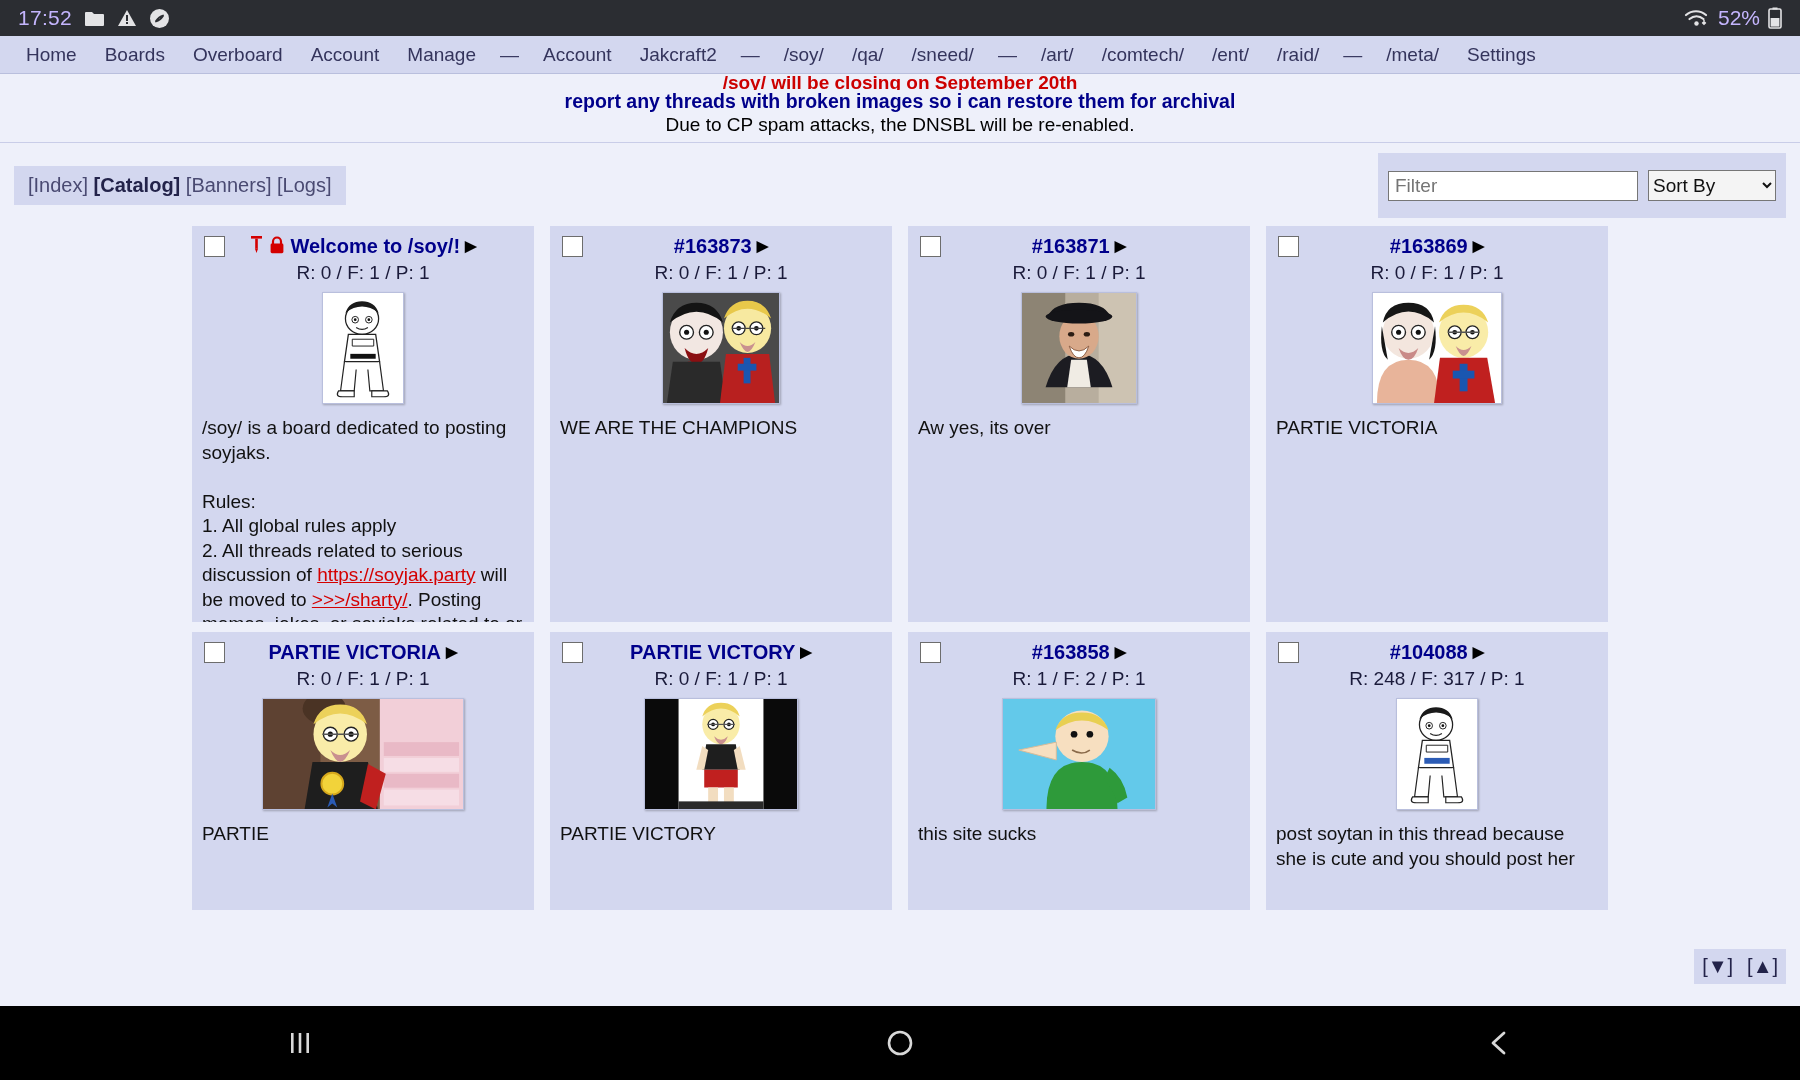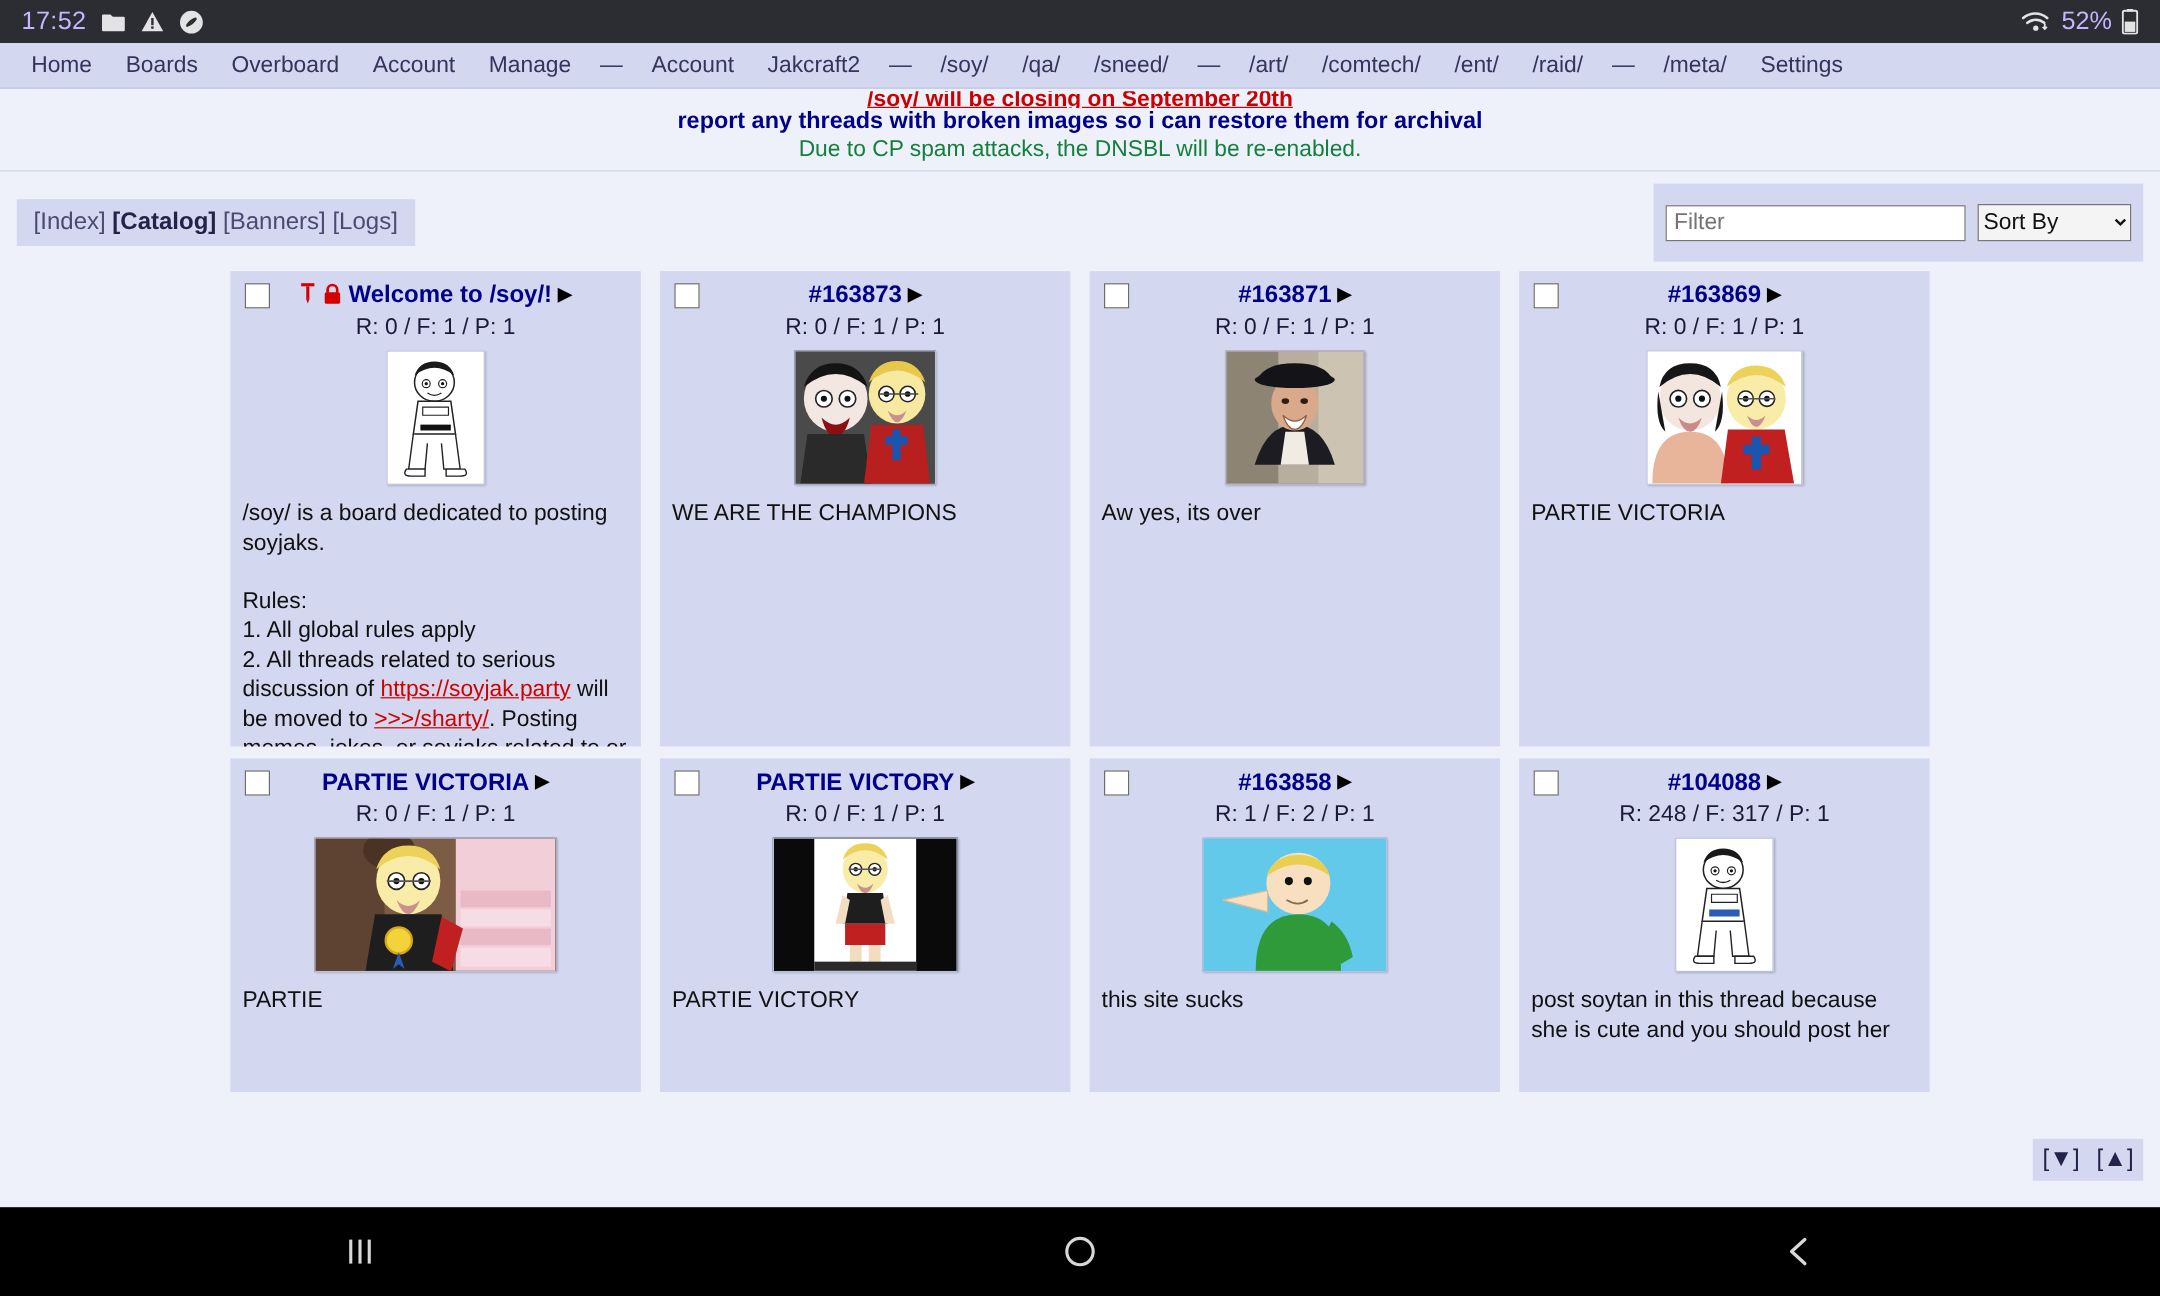--- a/index.html
+++ b/index.html
@@ -38,21 +38,21 @@
   .announce {
     background: #eef0fa; text-align: center; padding: 2px 0 6px;
     border-bottom: 1px solid #c9cde8;
   }
   .announce .ln1 {
     color: #cc0000; text-decoration: underline; font-weight: bold;
     font-size: 19px; line-height: 14px; height: 14px; overflow: hidden;
     display: block;
   }
   .announce .ln2 { color: #00008b; font-weight: bold; font-size: 19.5px; line-height: 23px; }
-  .announce .ln3 { color: #15803d; font-size: 19px; line-height: 23px; }
+  .announce .ln3 { color: #000000; font-size: 19px; line-height: 23px; }
 
   
   .ctrlrow {
     display: flex; align-items: center; padding: 10px 14px 8px;
     background: #eef0fa;
     justify-content: flex-end;
   }
   .pagelinks {
     background: #d3d7ef; padding: 8px 14px; font-size: 20px; color: #4a4a72;
   }

